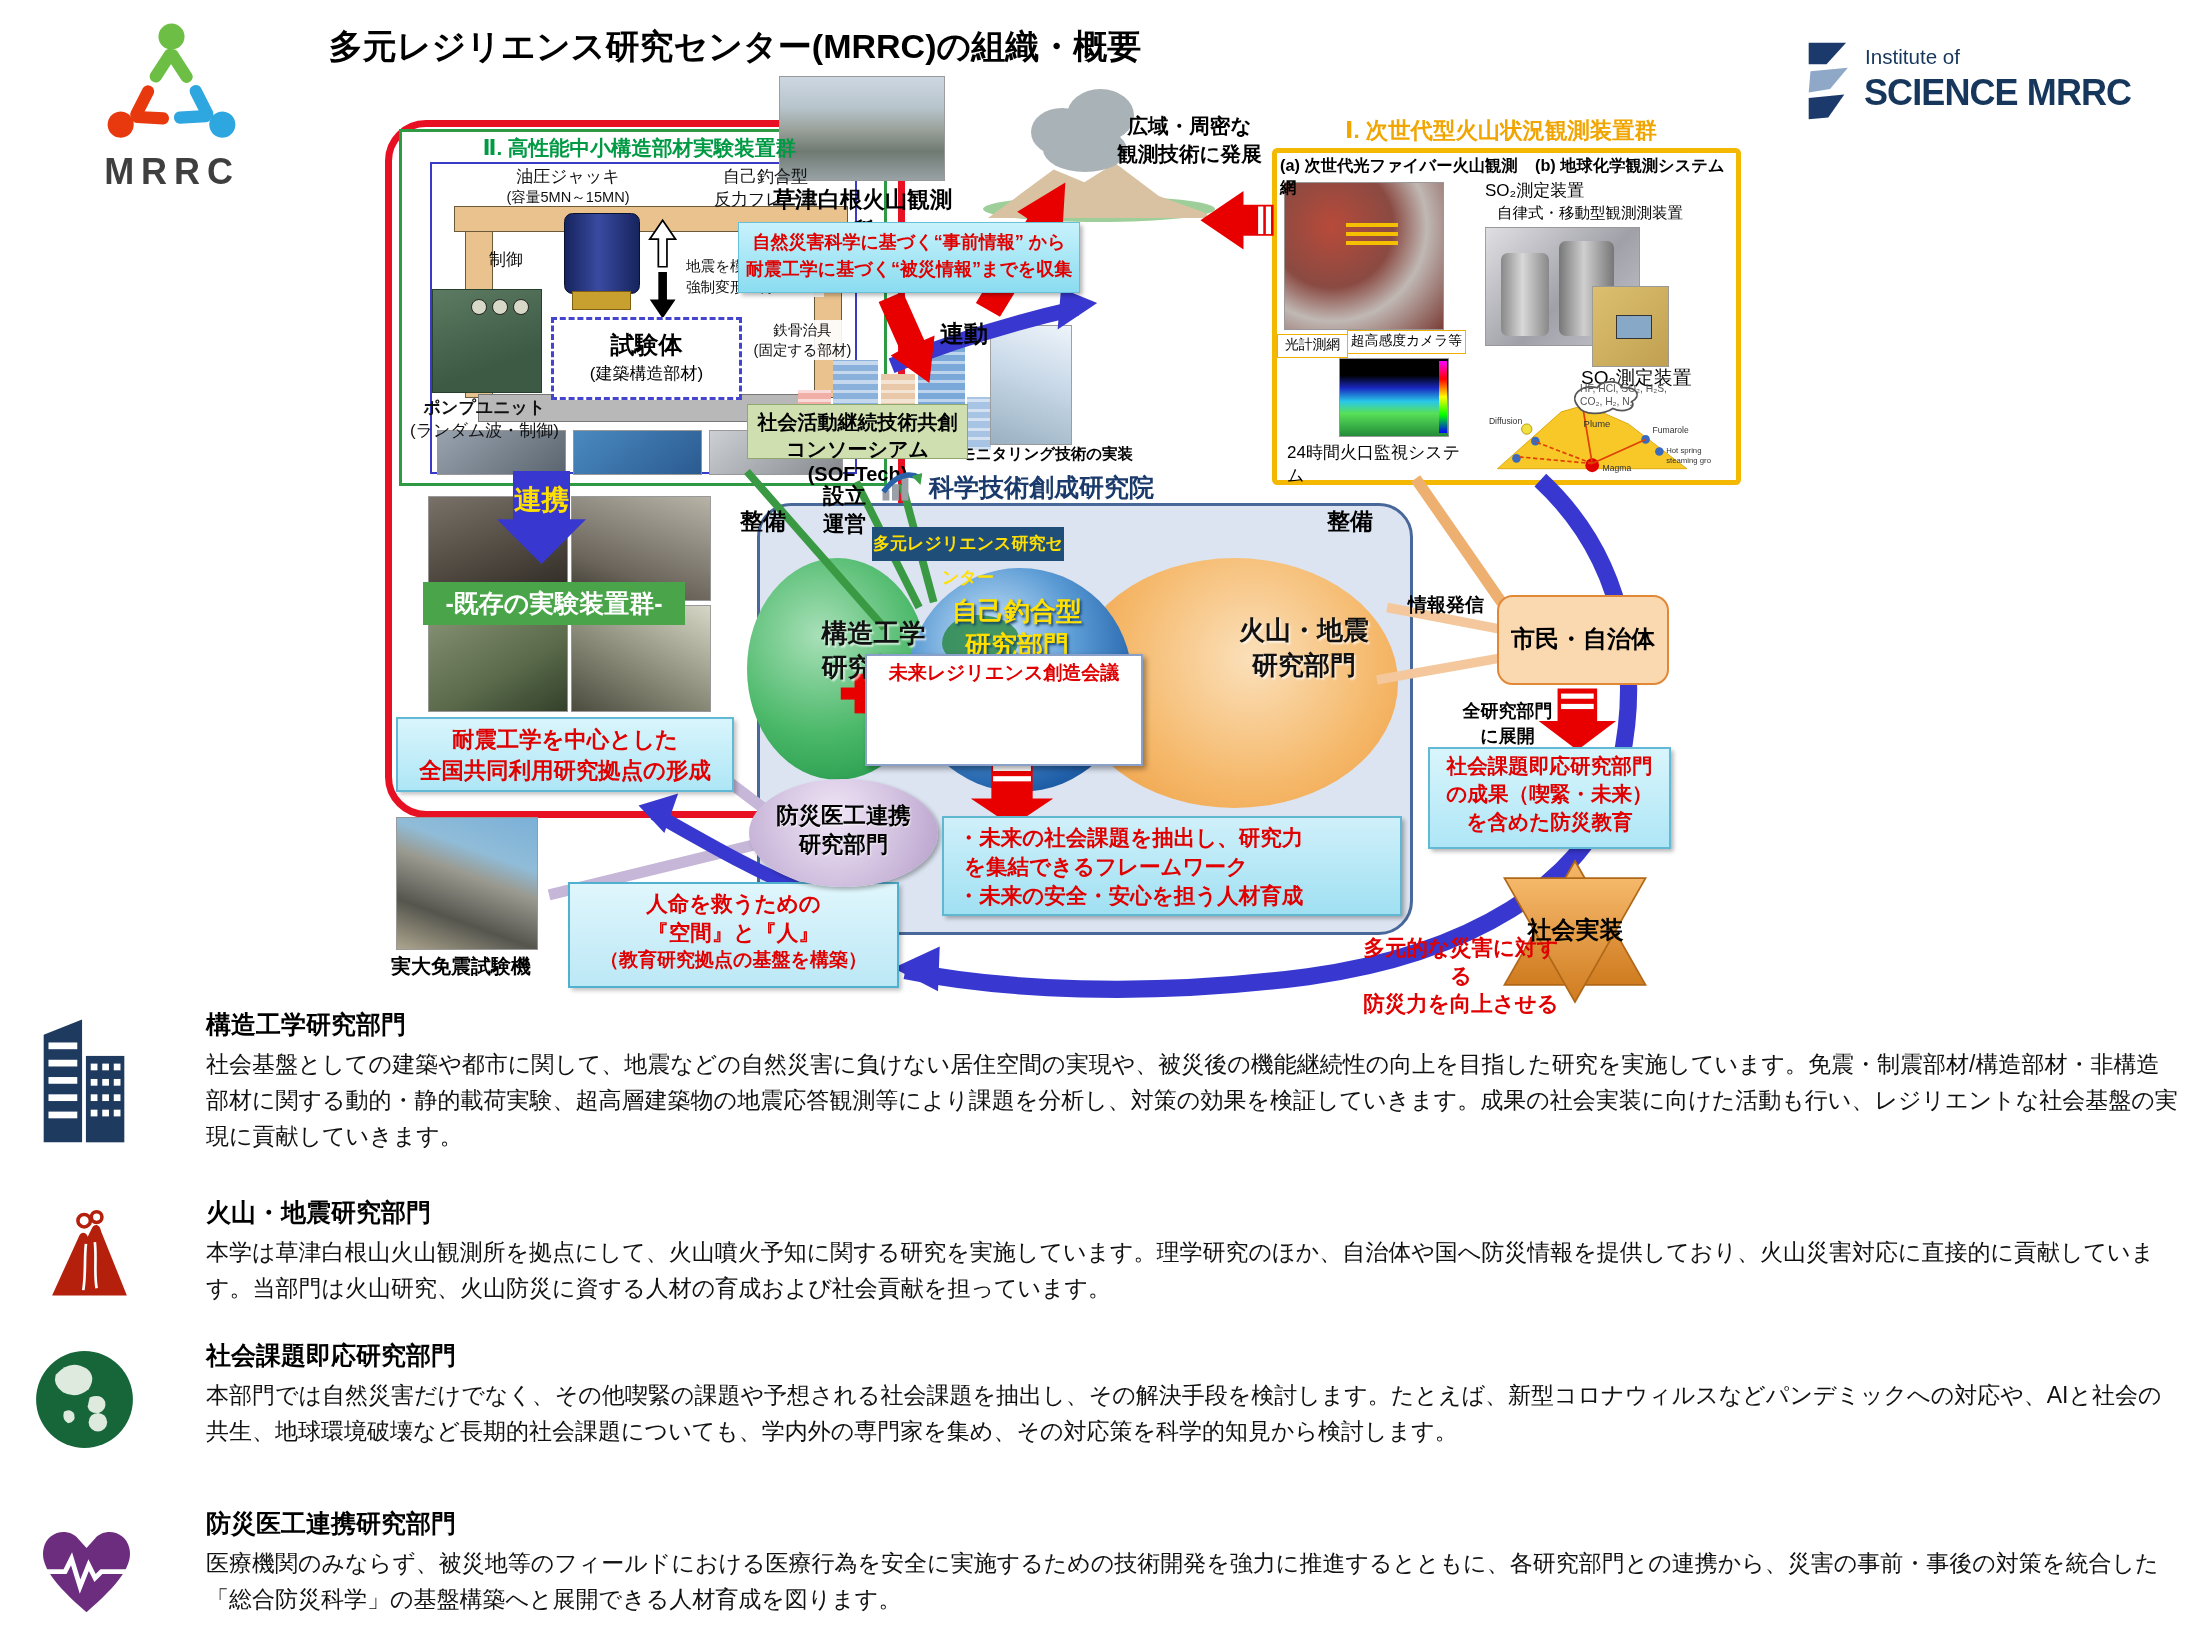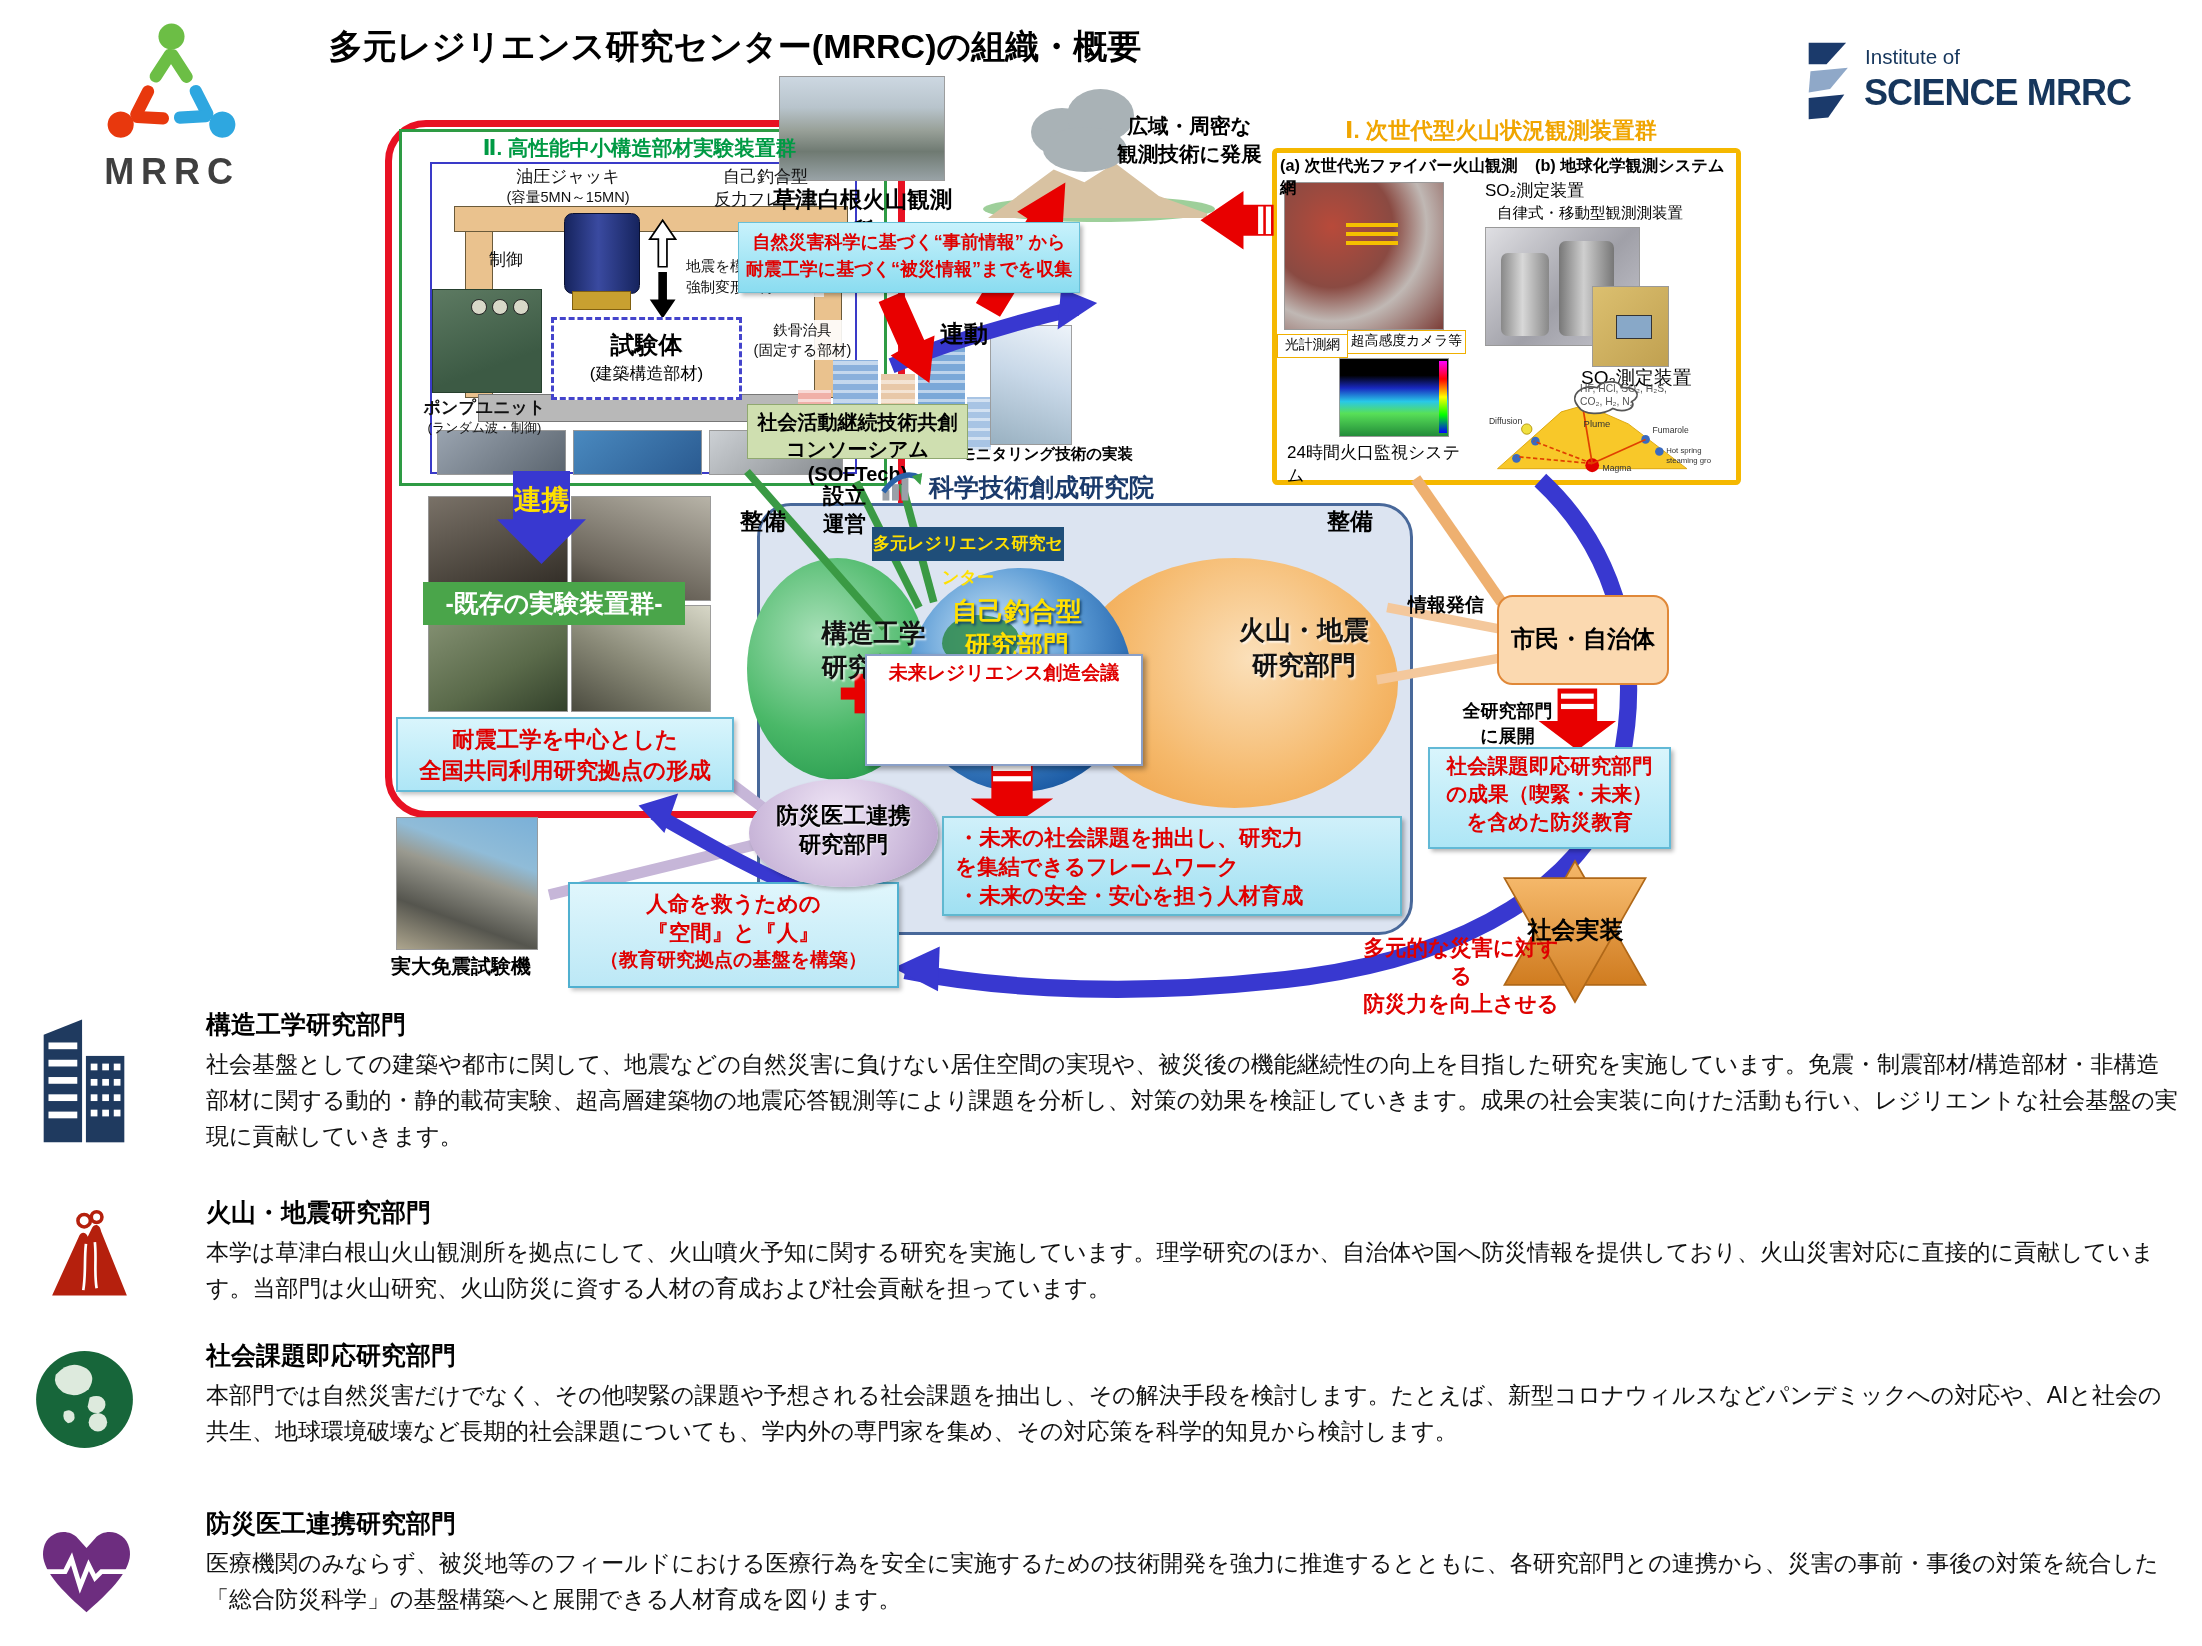--- a/index.html
+++ b/index.html
@@ -81,21 +81,21 @@
 <div class="ab z3 lbl" style="left:686px;top:256px;width:138px;font-size:14.6px;background:rgba(255,255,255,.9);line-height:20.6px">
   <div>地震を模擬した</div>
     <div>強制変形・荷重</div>
 </div>
 <div class="ab z3 lbl tc" style="left:750px;top:320px;width:105px;font-size:14.6px;background:rgba(255,255,255,.9);line-height:20px">
   <div>鉄骨治具</div>
     <div>(固定する部材)</div>
 </div>
 <div class="ab z3 lbl tc" style="left:403px;top:396px;width:163px">
   <div class="b" style="font-size:17px">ポンプユニット</div>
-  <div style="font-size:13px">(ランダム波・制御)</div>
+  <div style="font-size:17px">(ランダム波・制御)</div>
 </div>
 
 <div class="ab z1 photo" style="left:437px;top:430px;width:129px;height:45px;background:linear-gradient(140deg,#9aa4b0,#5a646e)"></div>
 <div class="ab z1 photo" style="left:573px;top:430px;width:129px;height:45px;background:linear-gradient(140deg,#4a8ac0,#2a5a90)"></div>
 <div class="ab z1 photo" style="left:709px;top:430px;width:134px;height:45px;background:linear-gradient(140deg,#cdd1d5,#84888c)"></div>
 
 <div class="ab z3" style="left:497px;top:471px;width:89px;height:93px;background:#3838d0;clip-path:polygon(18% 0,82% 0,82% 52%,100% 52%,50% 100%,0 52%,18% 52%)"></div>
 <div class="ab z4 b tc" style="left:497px;top:482px;width:89px;font-size:27.5px;color:#ffe000">連携</div>
 
 <div class="ab z1 photo" style="left:428px;top:496px;width:140px;height:105px;background:linear-gradient(160deg,#7a7268,#4a443c 60%,#2a2620)"></div>
@@ -200,21 +200,21 @@
 
 <div class="ab z3" style="left:749px;top:779px;width:189px;height:108px;border-radius:50%;background:radial-gradient(circle at 45% 35%,#f0e6f6 0%,#cdbbdc 60%,#b49cc8 100%);box-shadow:2.6px 2.6px 4.3px rgba(0,0,0,.3)">
   <div class="b tc" style="font-size:22.4px;line-height:29px;margin-top:22.4px;text-shadow:0.9px 0.9px 1.7px rgba(255,255,255,.8)">
     <div>防災医工連携</div>
       <div>研究部門</div>
   </div>
 </div>
 
 <div class="ab z3" style="left:942px;top:816px;width:456px;height:96px;background:linear-gradient(180deg,#d0f0fa,#a0e0f2);border:2.6px solid #60b8d0;box-shadow:2.6px 2.6px 4.3px rgba(0,0,0,.3)">
   <div class="b red" style="font-size:21.5px;padding:5.2px 0 0 13.8px">・未来の社会課題を抽出し、研究力</div>
-  <div class="b red" style="font-size:21.5px;padding-left:11px">を集結できるフレームワーク</div>
+  <div class="b red" style="font-size:21.5px;padding-left:20px">を集結できるフレームワーク</div>
   <div class="b red" style="font-size:21.5px;padding-left:13.8px">・未来の安全・安心を担う人材育成</div>
 </div>
 
 <div class="ab z3 b" style="left:1408px;top:592px;font-size:19px">情報発信</div>
 <div class="ab z3 b tc" style="left:1497px;top:595px;width:168px;height:86px;background:#fbd9b0;border:2.6px solid #e08838;border-radius:15.5px;font-size:24px;line-height:84px">市民・自治体</div>
 <div class="ab z3 b tc" style="left:1454px;top:699px;width:107px;font-size:18px;line-height:25px">
   <div>全研究部門</div>
     <div>に展開</div>
 </div>
 <div class="ab z3 tc" style="left:1428px;top:747px;width:239px;height:98px;background:linear-gradient(180deg,#d9f5fc,#aee6f6);border:2.6px solid #62b9d6;box-shadow:2.6px 2.6px 4.3px rgba(0,0,0,.3)">

